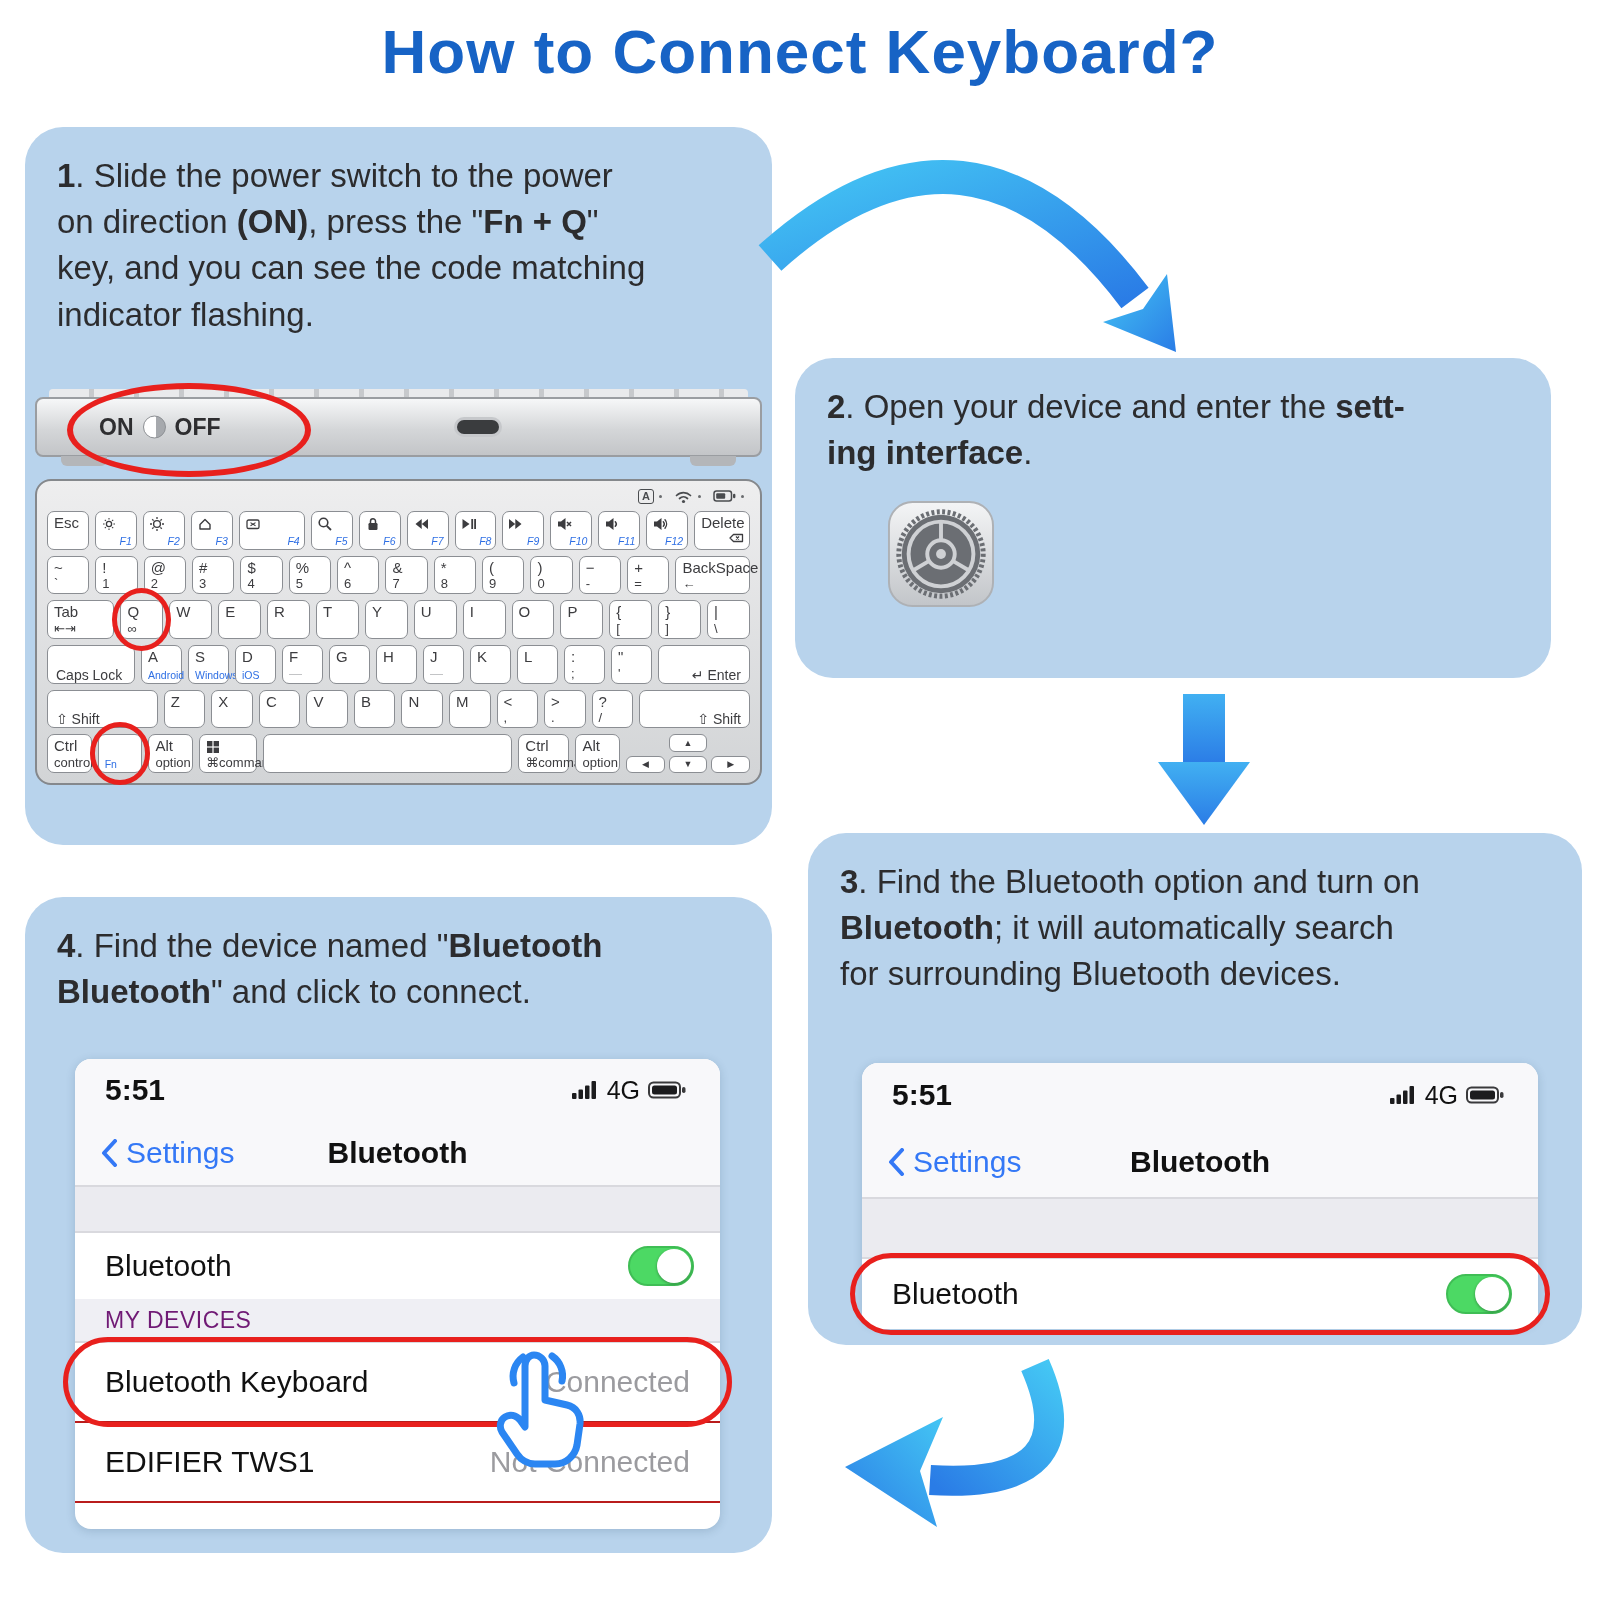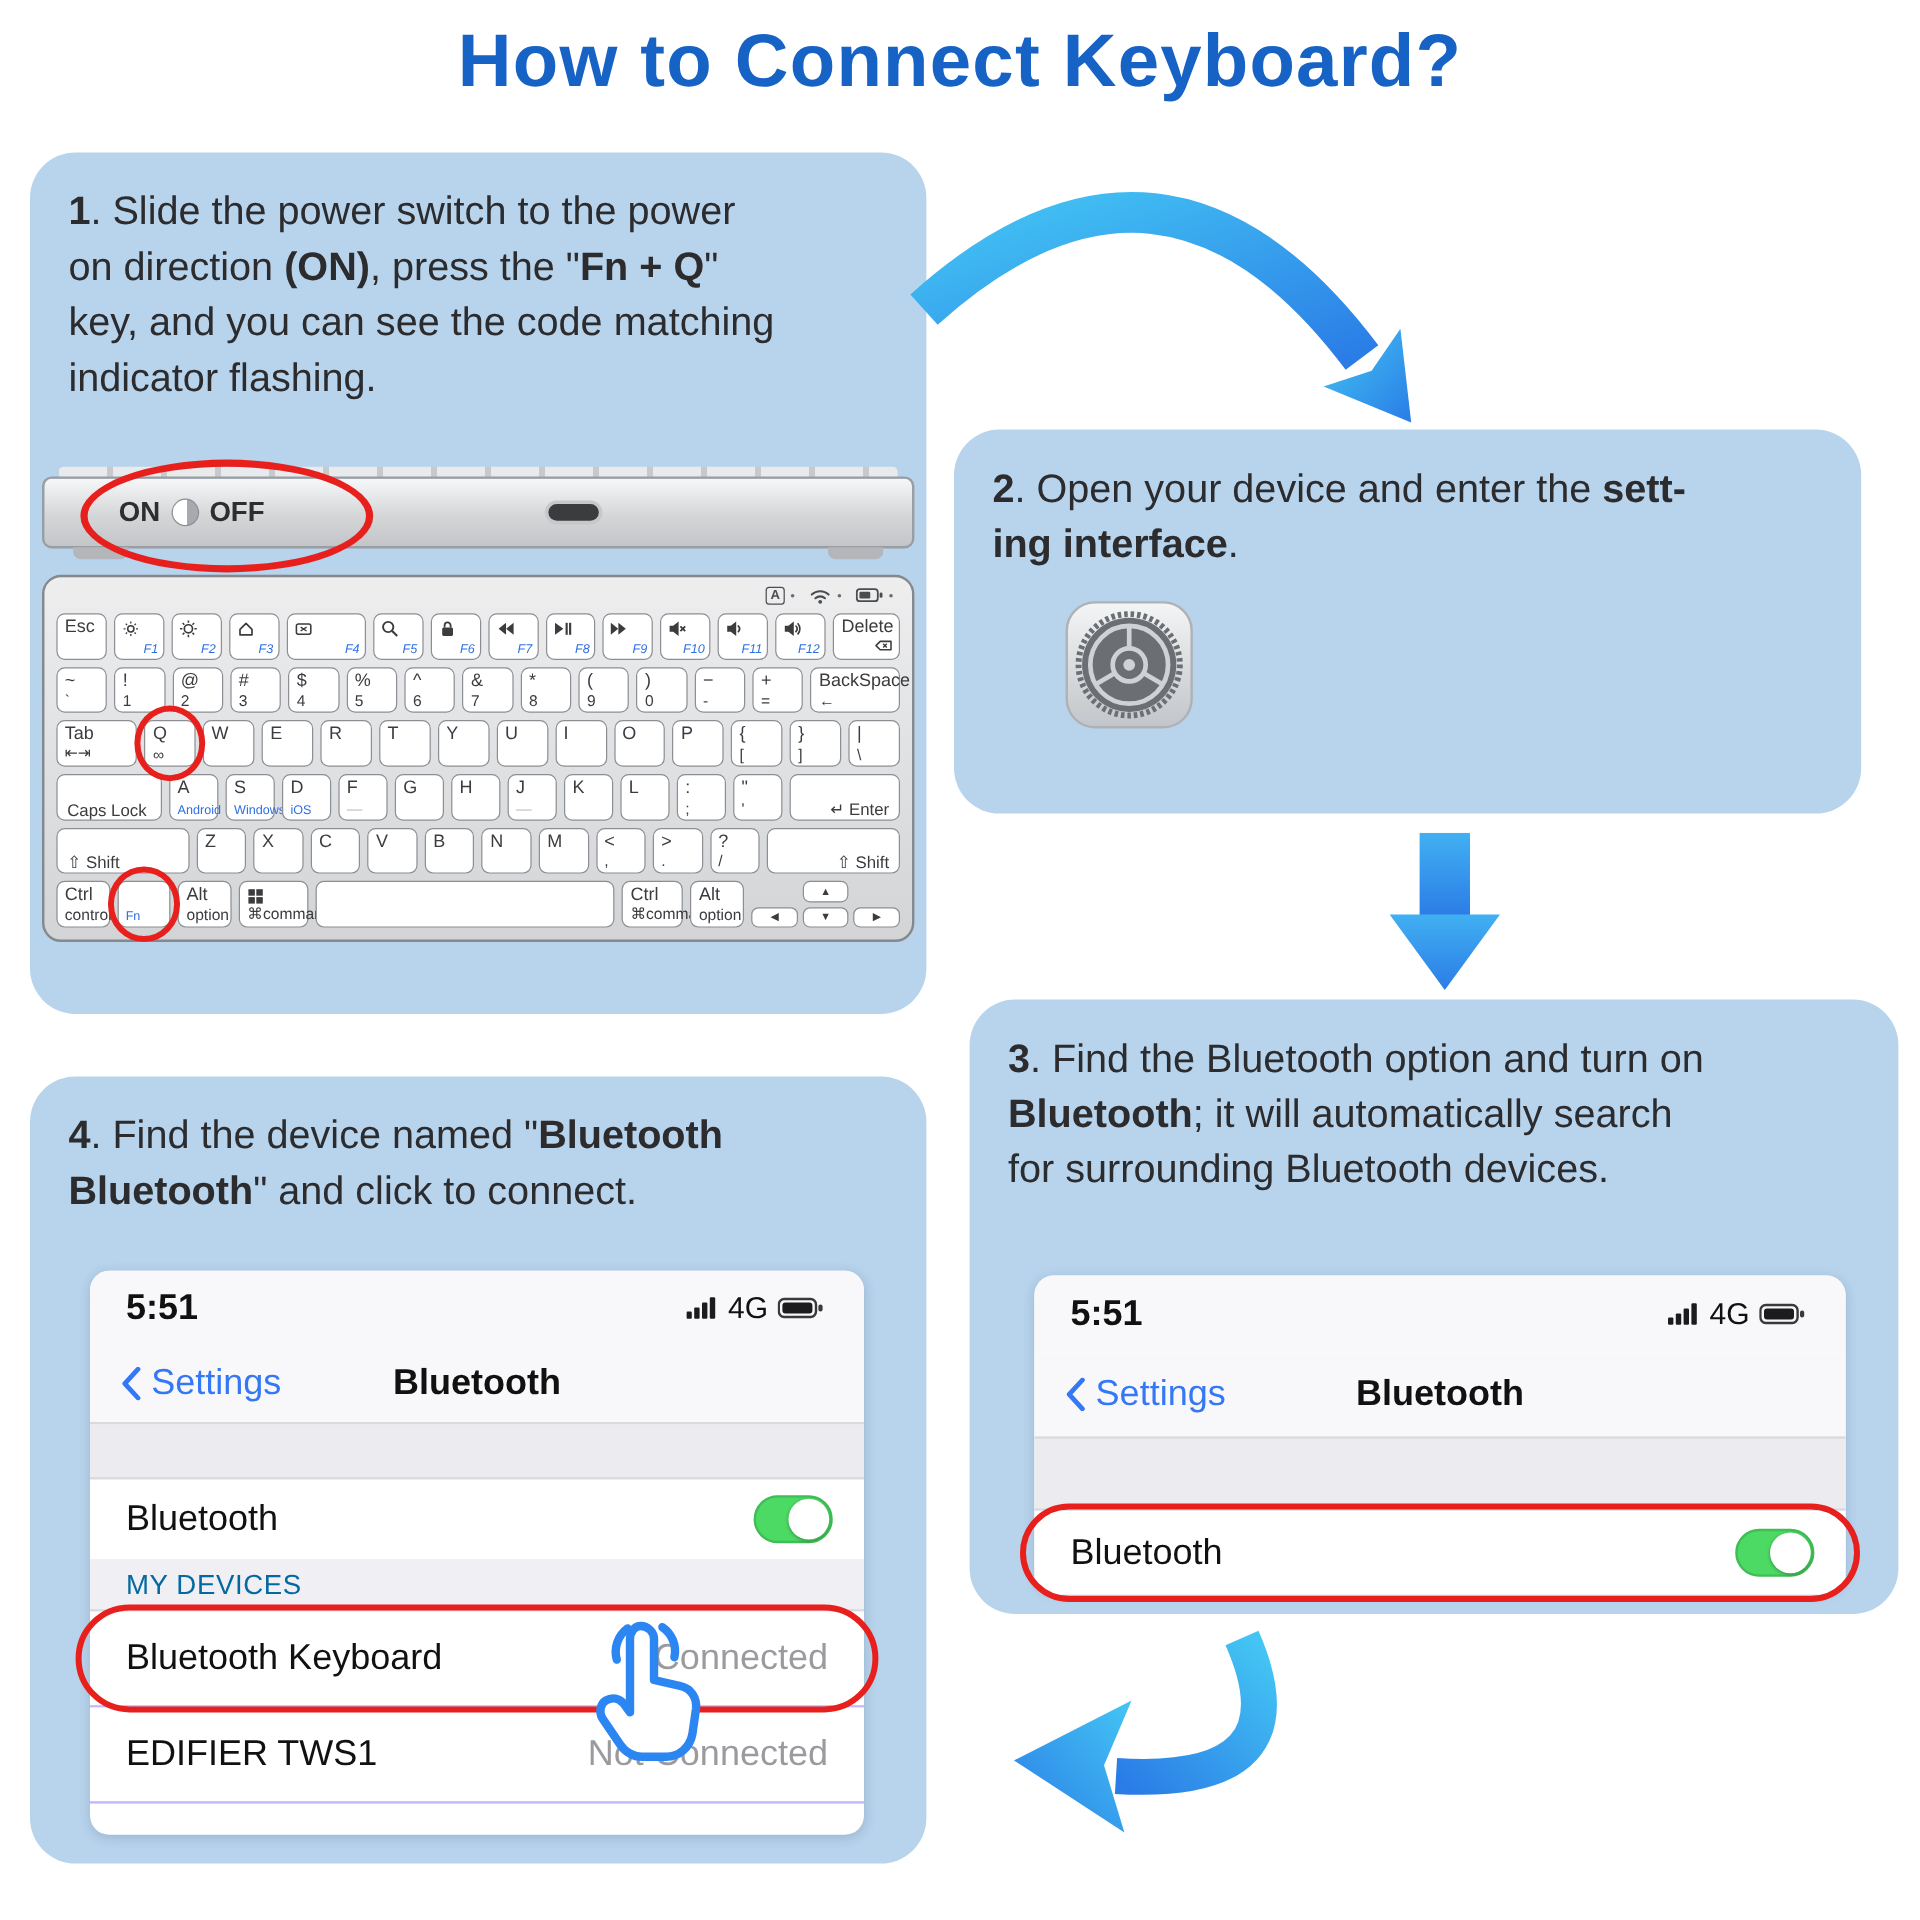--- a/index.html
+++ b/index.html
@@ -81,23 +81,23 @@
   .pnavtitle{position:absolute;left:0;right:0;text-align:center;font-size:30px;font-weight:700;color:#111;}
   .pback{position:relative;z-index:1;display:flex;align-items:center;gap:8px;color:#3478f6;font-size:30px;margin-left:26px;}
   .pspacer{background:#ebebf0;border-bottom:2px solid #d9d9de;}
   .prow{position:relative;display:flex;align-items:center;background:#fff;padding:0 30px;}
   .plabel{font-size:30px;color:#111;}
   .toggle{position:absolute;right:26px;top:50%;transform:translateY(-50%);
     width:66px;height:40px;border-radius:21px;background:#4cd964;border:2px solid #3fbe55;box-sizing:border-box;}
   .knob{position:absolute;right:1px;top:1px;width:34px;height:34px;border-radius:50%;background:#fff;
     box-shadow:0 1px 3px rgba(0,0,0,.35);}
   .psection{display:flex;align-items:flex-end;padding:0 30px 7px;background:#efeff4;
-    color:#0369a1;font-size:23px;border-bottom:2px solid #d9d9de;letter-spacing:.5px;}
+    color:#701a75;font-size:23px;border-bottom:2px solid #d9d9de;letter-spacing:.5px;}
   .pstatus-text{position:absolute;right:30px;color:#9b9b9f;font-size:30px;}
-  .dev{border-bottom:2px solid #c4b5fd;}
+  .dev{border-bottom:2px solid #b91c1c;}
   .rr-row{position:absolute;left:-12px;right:-12px;top:-6px;bottom:-6px;
     border:5px solid #e8201d;border-radius:60px;z-index:2;pointer-events:none;}
   .hand{position:absolute;right:118px;top:0px;z-index:4;}
 
   .s3{height:64px;}.n3{height:70px;}.sp3{height:58px;}.tr3{height:70px;border-radius:0 0 14px 14px;}
   .s4{height:62px;}.n4{height:64px;}.sp4{height:44px;}.tr4{height:66px;}
   .sec4{height:44px;box-sizing:border-box;}
   .dev4{height:78px;}
 
   .arrow-abs{position:absolute;}

